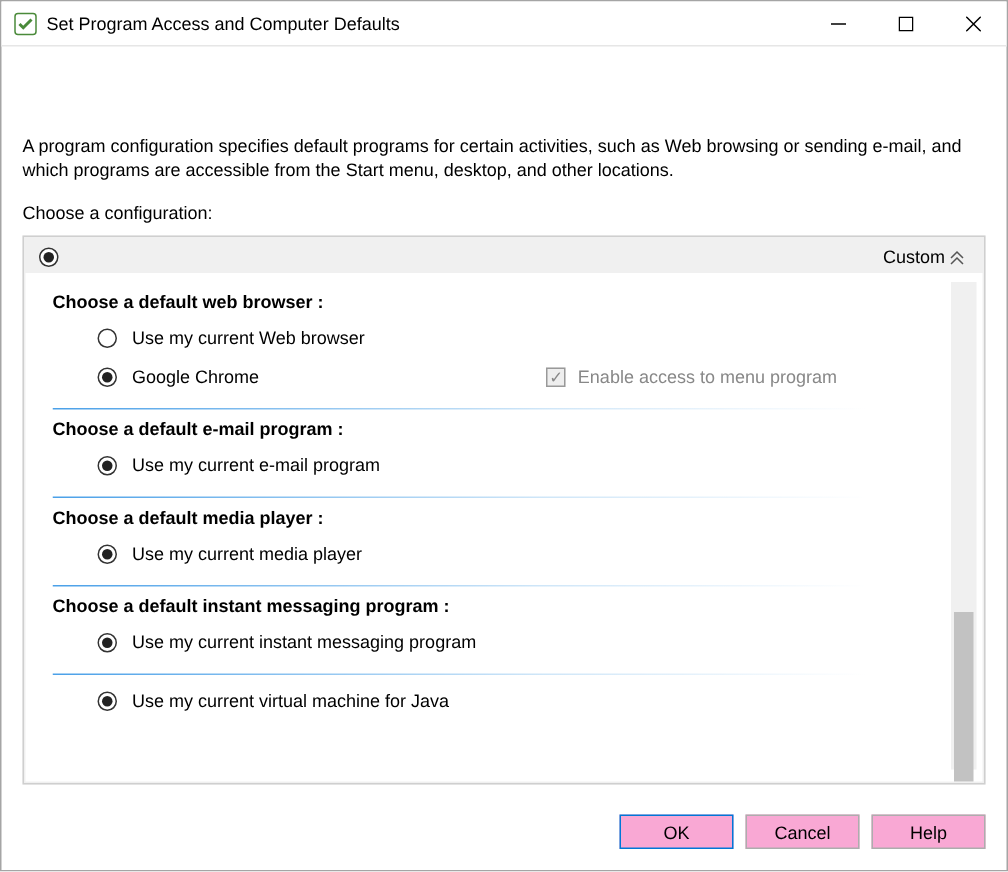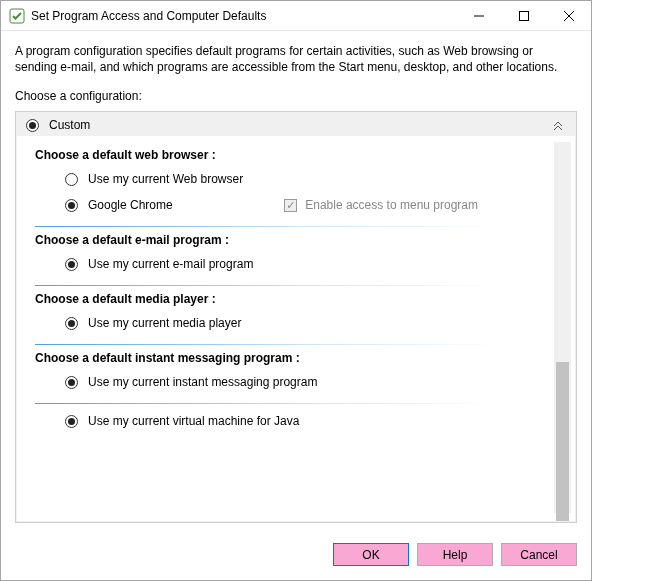--- a/index.html
+++ b/index.html
@@ -7,21 +7,21 @@
   body {
     font-family: "Segoe UI", Tahoma, sans-serif;
     font-size: 12px;
     color: #000;
     background: #fff;
     width: 672px;
     height: 581px;
     overflow: hidden;
   }
   .window {
-    width: 592px;
+    width: 672px;
     height: 581px;
     border: 1px solid #a5a5a5;
     background: #fff;
     display: flex;
     flex-direction: column;
   }
   .titlebar {
     height: 30px;
     background: #fff;
     display: flex;
@@ -43,21 +43,21 @@
     width: 45px; height: 100%;
     display: flex; align-items: center; justify-content: center;
     color: #000;
   }
   .content {
     padding: 12px 14px 10px 14px;
     flex: 1;
     display: flex;
     flex-direction: column;
   }
-  .intro { color:#000; line-height: 1.35; margin-bottom: 14px; }
+  .intro { color:#000; line-height: 1.35; margin-bottom: 14px; margin-top: 46px; }
   .choose-label { margin-bottom: 8px; }
   .panel {
     border: 1px solid #cfcfcf;
     background: #f0f0f0;
     flex: 1;
     display: flex;
     min-height: 0;
   }
   .panel-inner {
     flex: 1;
@@ -74,21 +74,21 @@
     width: 13px; height: 13px;
     border: 1px solid #333;
     border-radius: 50%;
     display: inline-flex; align-items:center; justify-content:center;
     margin-right: 10px;
     background: #fff;
   }
   .radio-outer .dot {
     width: 7px; height: 7px; border-radius: 50%; background: #222;
   }
-  .custom-header .label { flex:1; }
+  .custom-header .label { flex:1;text-align:right; }
   .collapse-btn { width:16px; display:flex; align-items:center; justify-content:center; color:#555;}
   .body-area {
     background: #fff;
     margin: 0 1px 1px 1px;
     flex: 1;
     overflow: hidden;
     position: relative;
     padding: 6px 4px 8px 18px;
     display: flex;
     min-height: 0;
@@ -269,16 +269,16 @@
           <div class="scrollbar">
             <div class="thumb"></div>
           </div>
         </div>
       </div>
     </div>
   </div>
 
   <div class="footer">
     <button class="btn primary">OK</button>
+    <button class="btn">Cancel</button>
     <button class="btn">Help</button>
-    <button class="btn">Cancel</button>
   </div>
 </div>
 
 </body></html>

